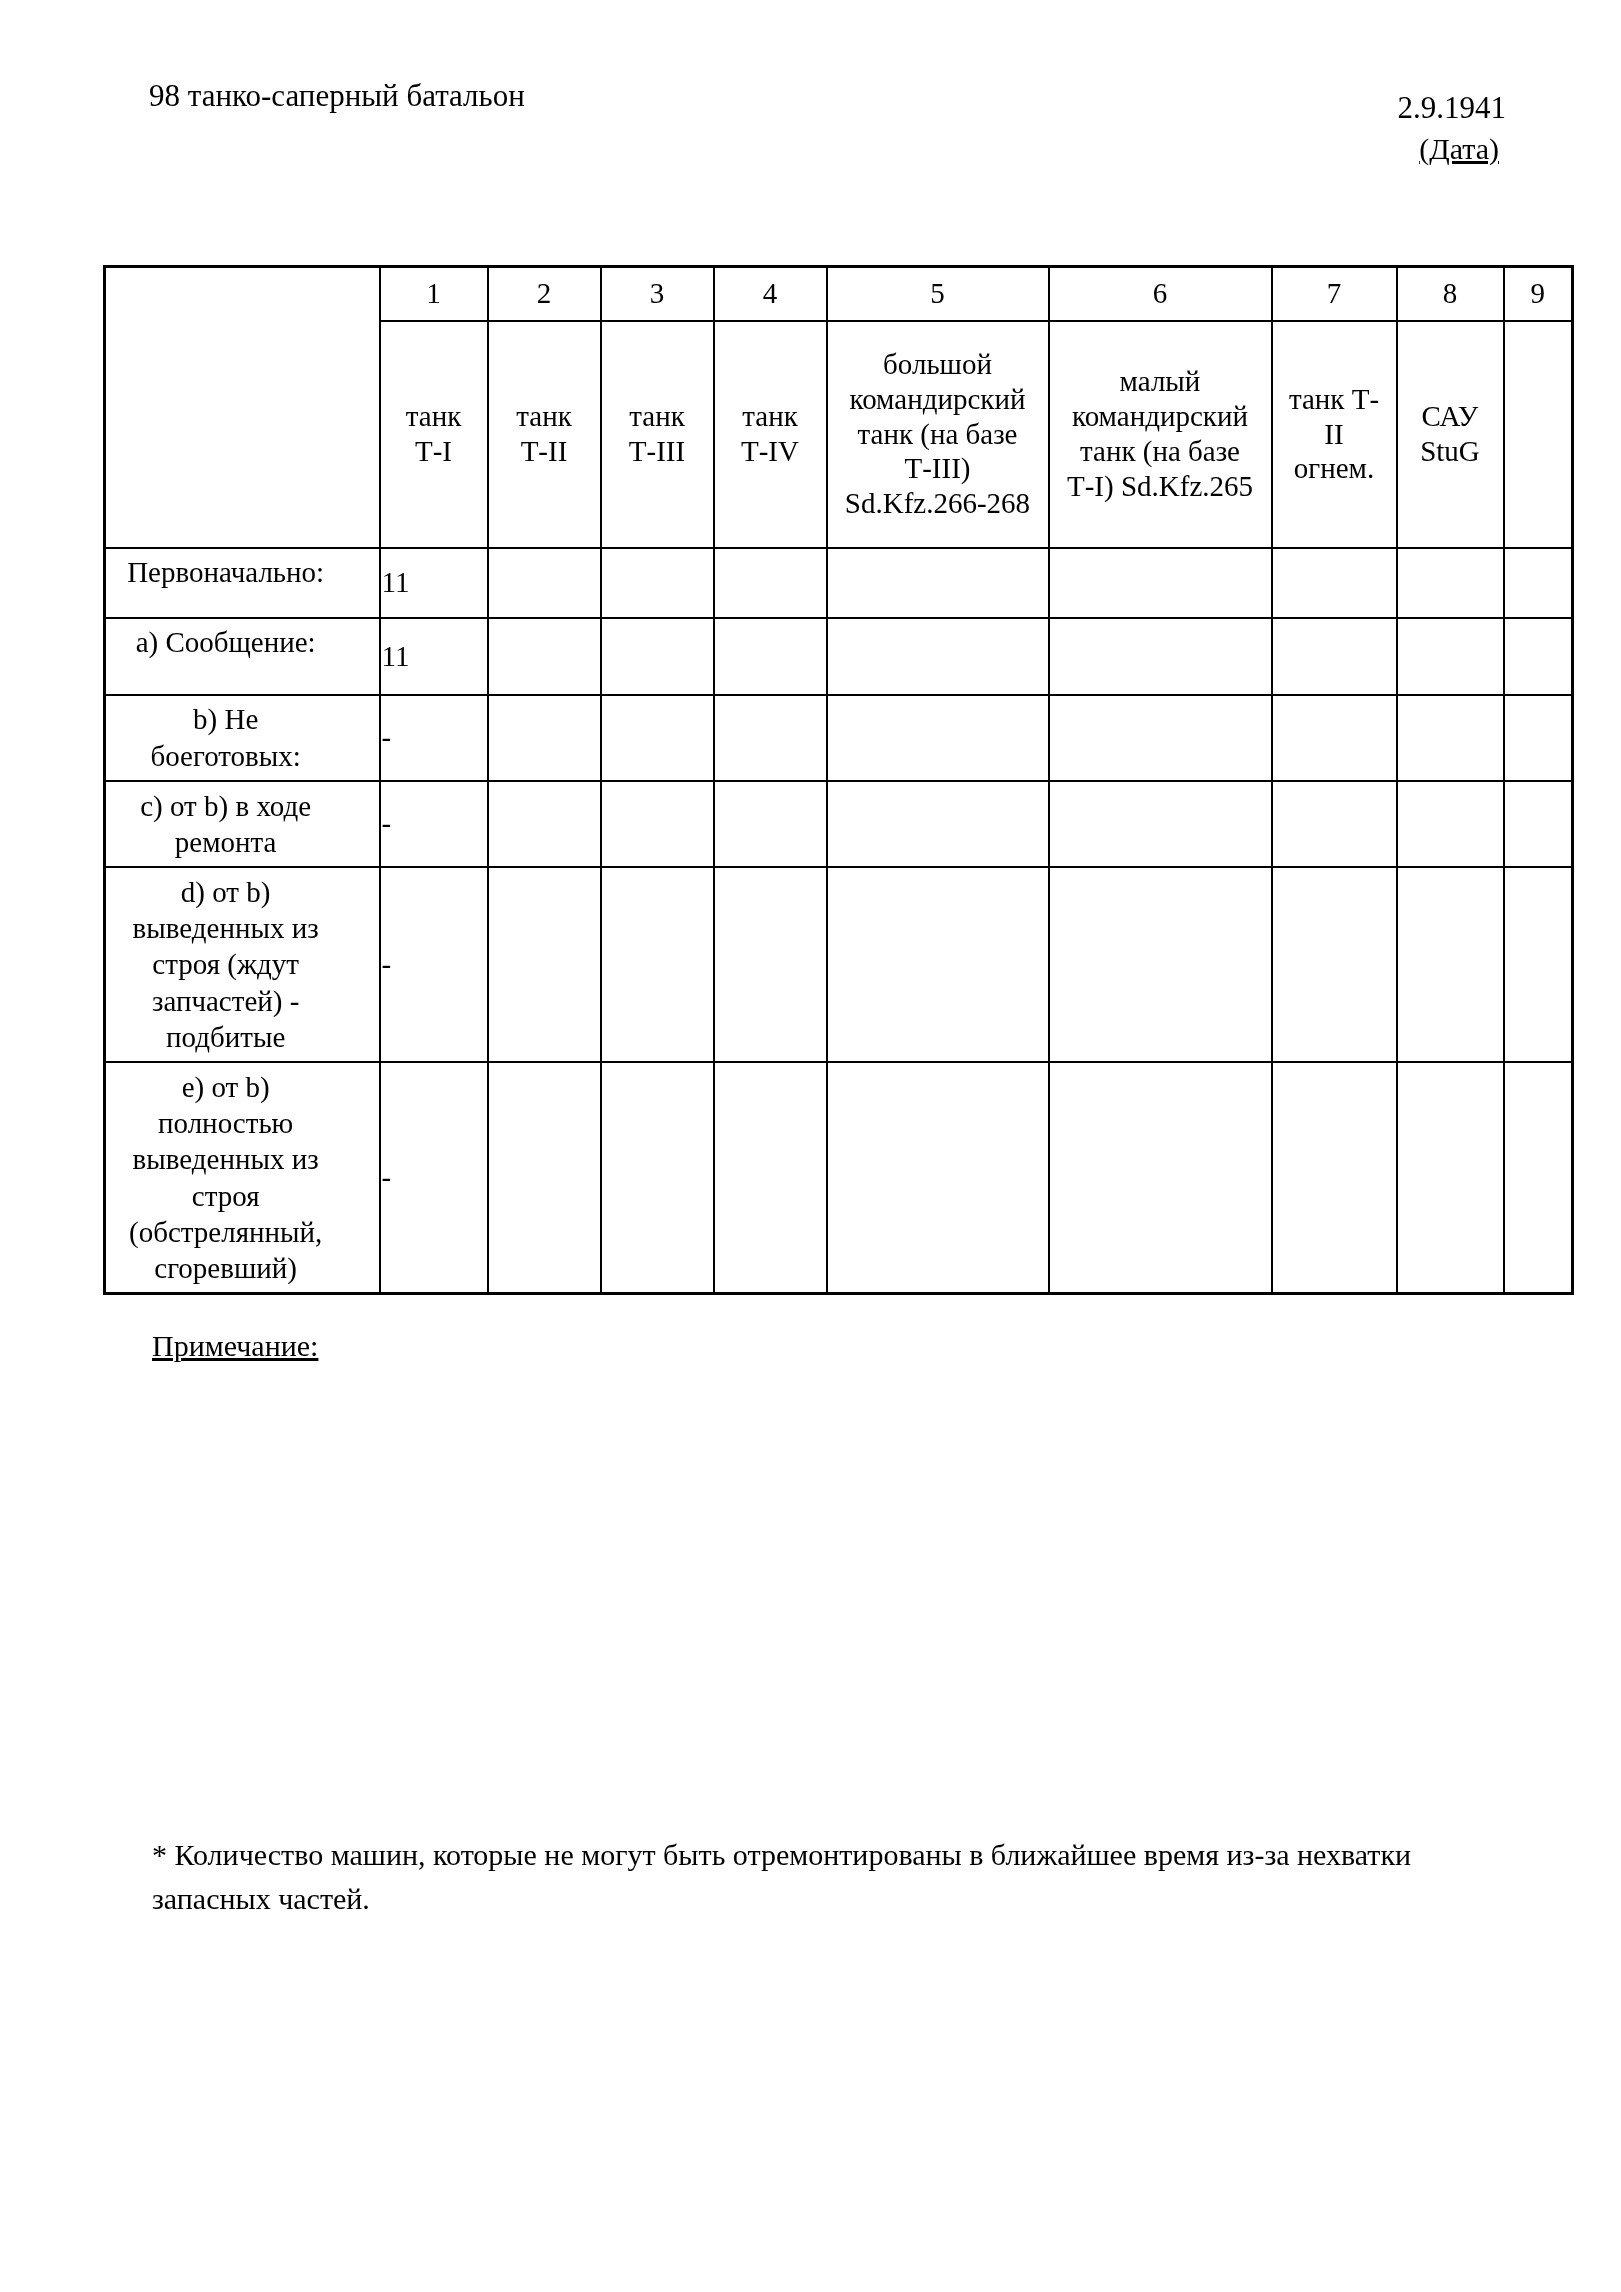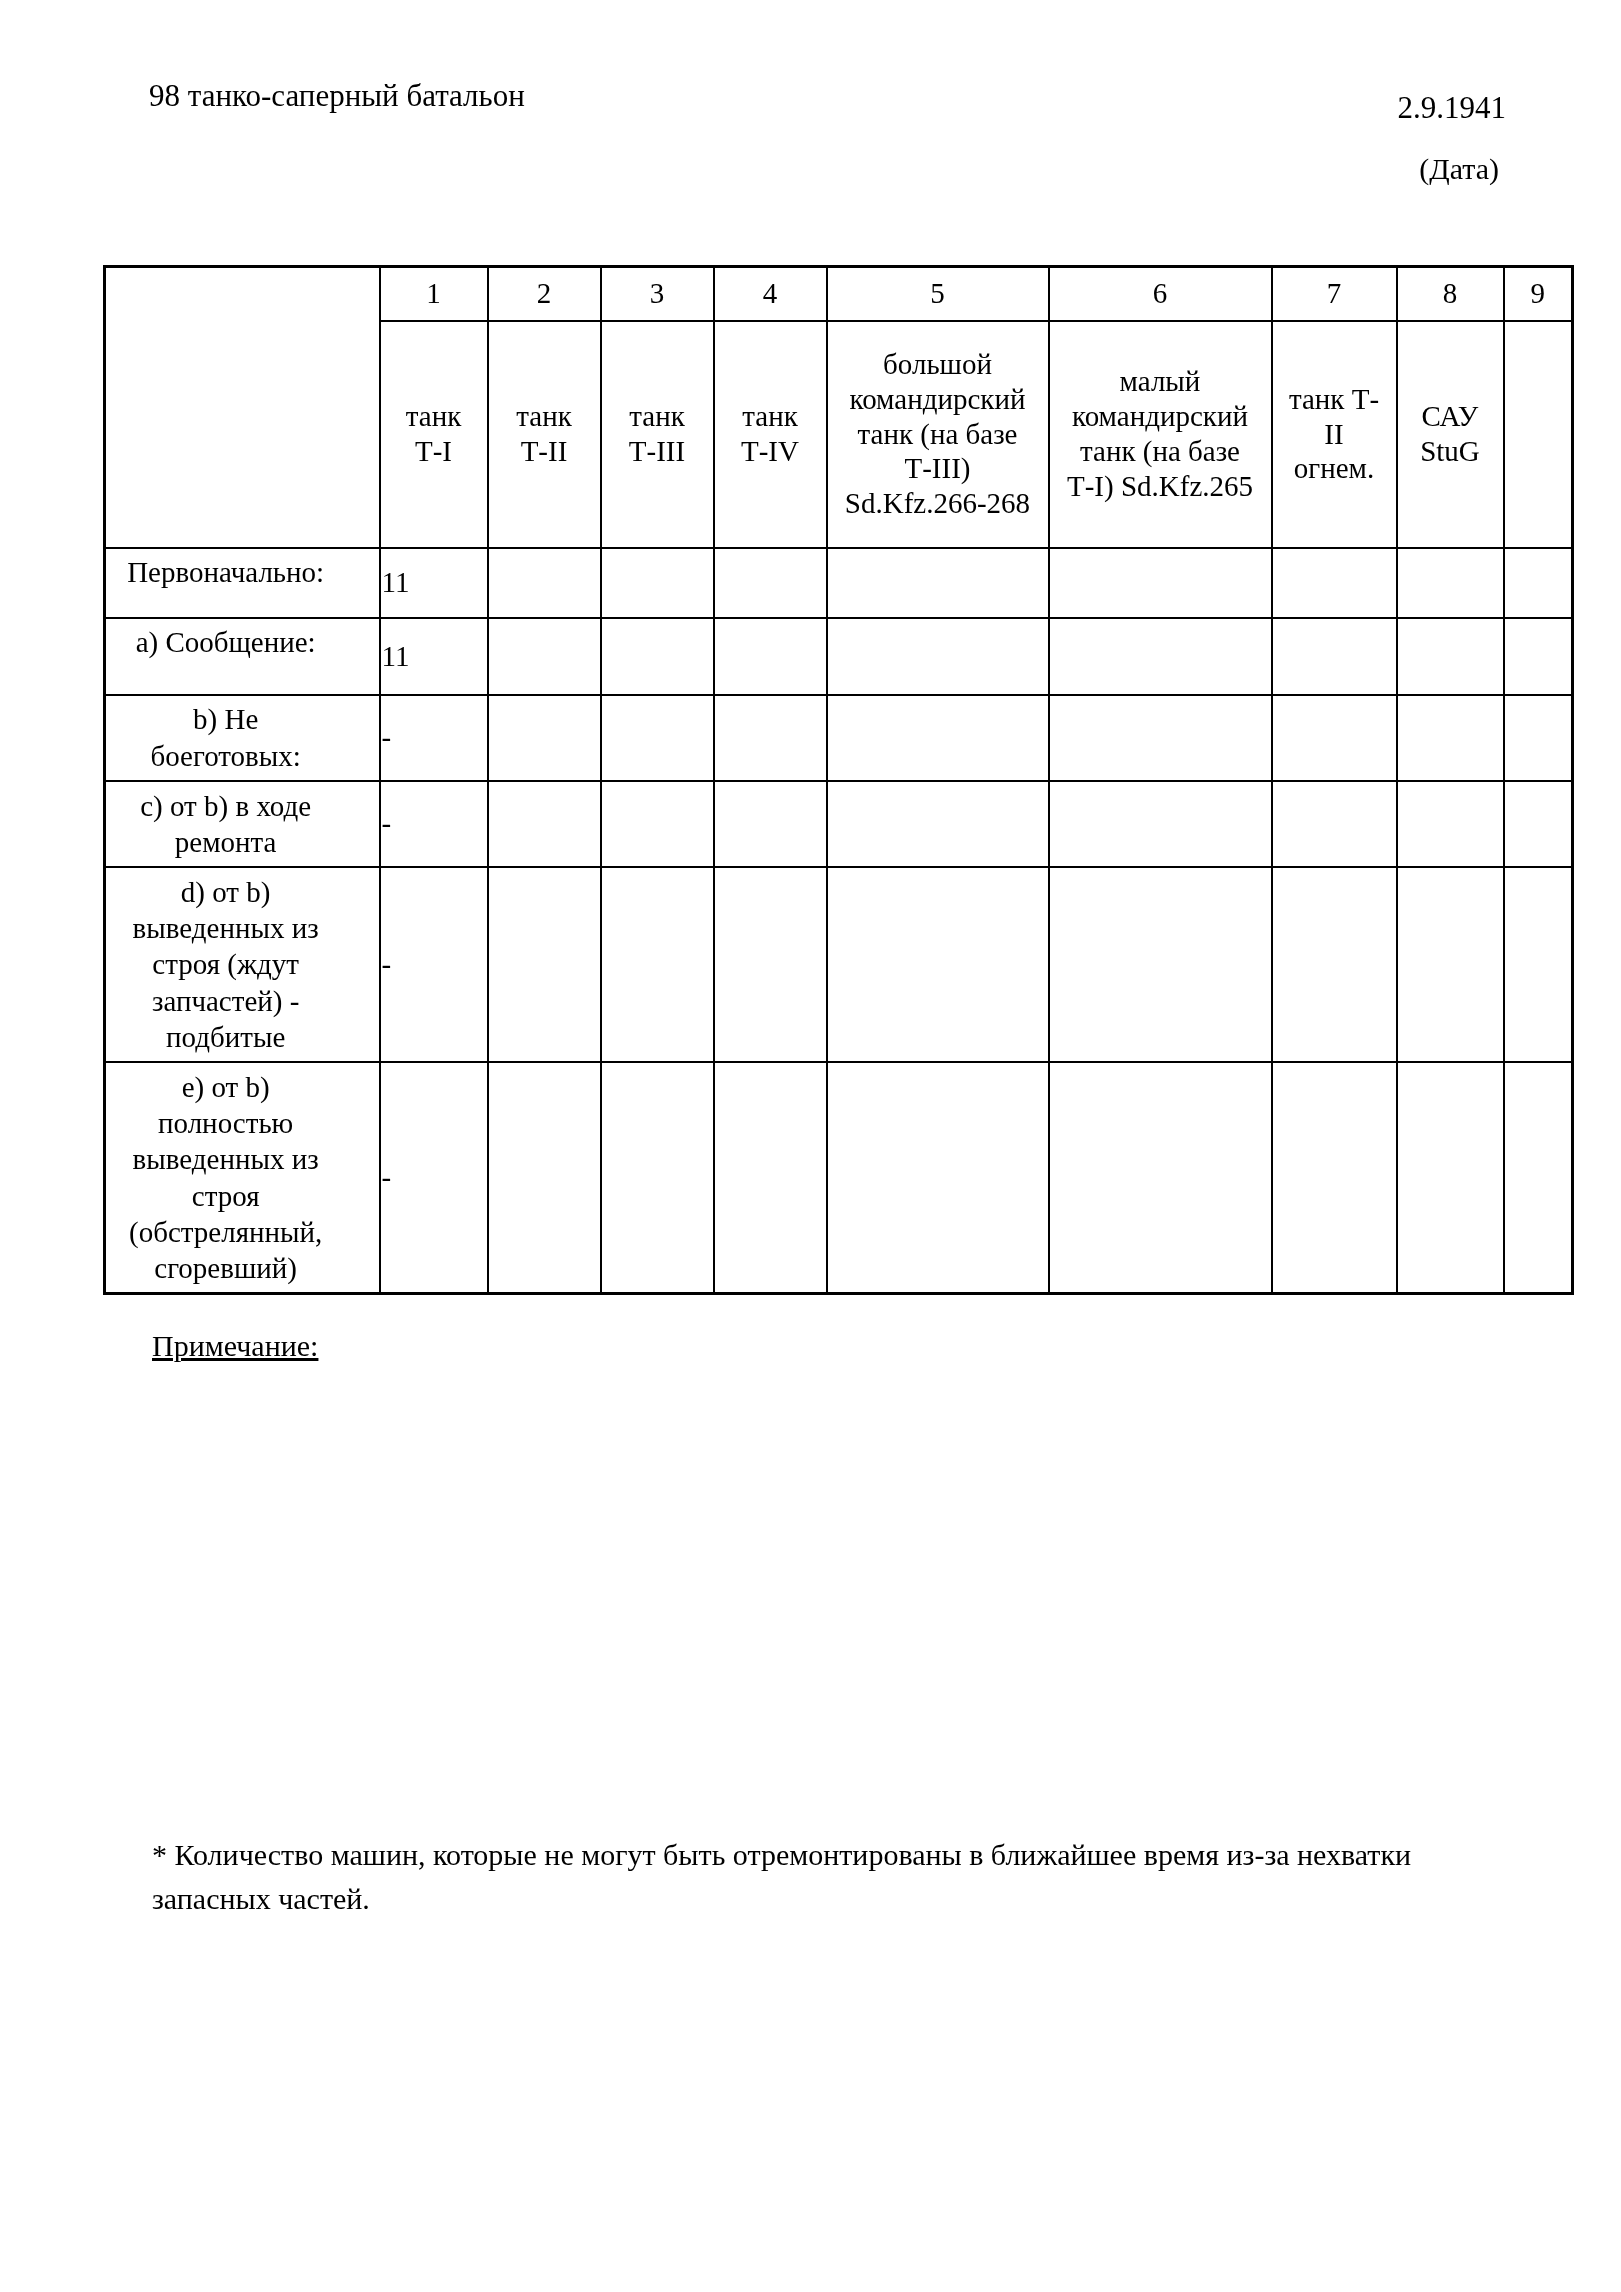--- a/index.html
+++ b/index.html
@@ -26,24 +26,25 @@
   .report-date {
     position: absolute;
     top: 78px;
     right: 115px;
     font-size: 31px;
     white-space: nowrap;
     margin-top: 12px;
   }
   .date-label {
     position: absolute;
-    top: 152px;
+    top: 132px;
     right: 122px;
     font-size: 30px;
     white-space: nowrap;
+    text-decoration: underline;
   }
   .subtitle {
     position: absolute;
     left: 157px;
     top: 196px;
     font-size: 30px;
     white-space: nowrap;
   }
   table.status-table {
     position: absolute;

